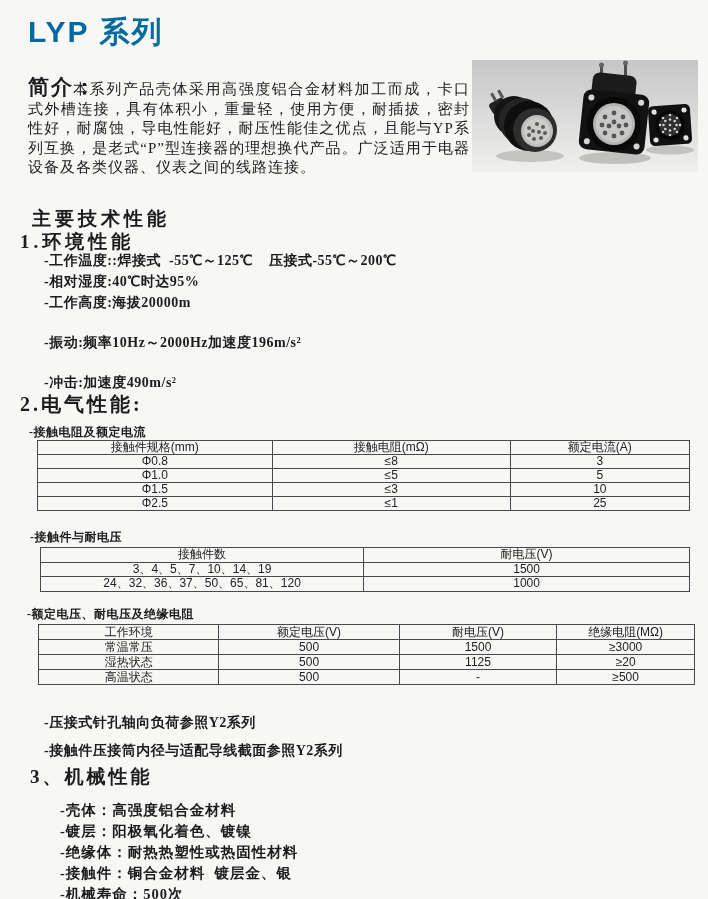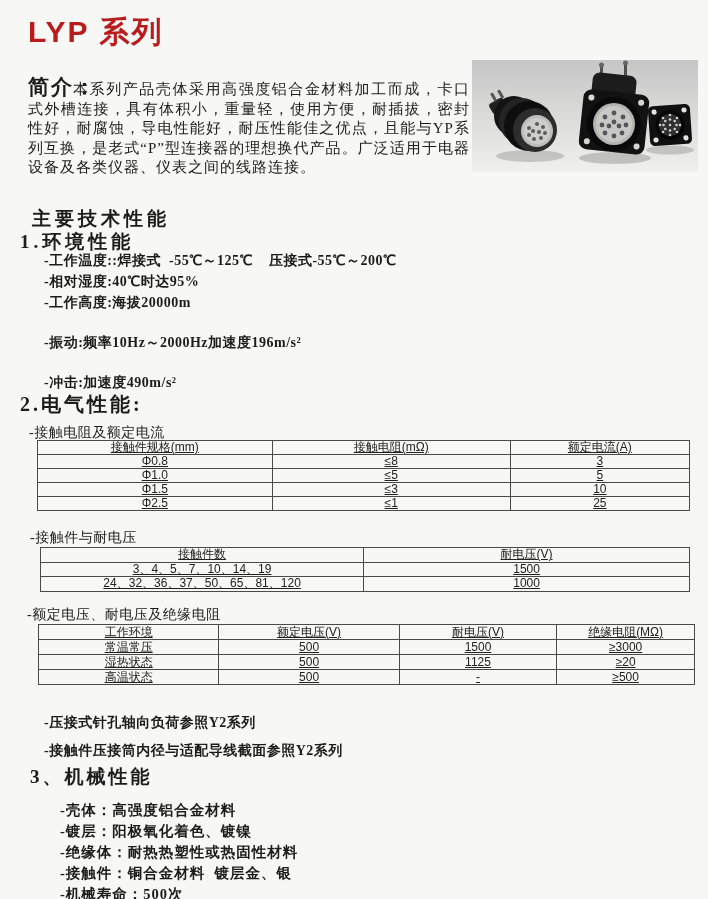--- a/index.html
+++ b/index.html
@@ -5,48 +5,48 @@
   html,body { margin:0; padding:0; background:#e8e8e6; }
   .page {
     position:relative; width:708px; height:899px; margin:0 auto;
     background:#f7f7f5; color:#1c1c1c; overflow:hidden;
     font-family:"Liberation Serif", serif;
   }
   .abs { position:absolute; }
 
   .title {
     left:28px; top:12px; font-size:30px; font-weight:900; letter-spacing:2px;
-    font-family:"Liberation Sans", sans-serif; color:#b91c1c;
+    font-family:"Liberation Sans", sans-serif; color:#0369a1;
   }
   .intro-head { left:28px; top:57px; font-size:21px; font-weight:600; letter-spacing:2px;margin-top:16px; }
   .intro-body {
     left:28px; top:80px; width:442px; font-size:15px; line-height:19.5px;
     letter-spacing:1px; text-align:justify; text-indent:3em; font-weight:500;
   }
   .photo { left:472px; top:60px; width:226px; height:112px; }
 
   .h-main { left:32px; top:206px; font-size:19px; font-weight:600; letter-spacing:4px; }
   .h-env  { left:20px; top:229px; font-size:19px; font-weight:600; letter-spacing:4px; }
   .env-list { left:44px; top:251px; list-style:none; margin:0; padding:0;
     font-size:14px; font-weight:600; letter-spacing:0.5px; }
   .env-list li { white-space:pre-wrap; line-height:20px; margin-bottom:1px; }
   .env-list li.gap { margin-top:20px; }
 
   .h-elec { left:20px; top:391px; font-size:20px; font-weight:600; letter-spacing:3px; }
-  .tbl-label { font-size:14px; font-weight:400; letter-spacing:0.5px; }
+  .tbl-label { font-size:12px; font-weight:700; letter-spacing:0.5px; }
   .lbl-1 { left:29px; top:424px; }
   .lbl-2 { left:30px; top:529px; }
   .lbl-3 { left:27px; top:606px; }
 
   table { position:absolute; border-collapse:collapse; table-layout:fixed;
     font-family:"Liberation Sans", sans-serif; }
   th, td {
     border:1px solid #4a4a4a; text-align:center; vertical-align:middle;
     font-size:12px; font-weight:400; padding:0 2px; line-height:13px;
-    overflow:hidden; white-space:nowrap; color:#222;text-decoration:underline;
+    overflow:hidden; white-space:nowrap; color:#222;
   }
   .t1 { left:37px; top:440px; width:653px; }
   .t1 tr { height:14px; }
   .t2 { left:40px; top:547px; width:650px; }
   .t2 tr { height:14.5px; }
   .t3 { left:38px; top:624px; width:657px; }
   .t3 tr { height:15px; }
 
   .note { font-size:14px; font-weight:600; letter-spacing:0.5px; }
   .note-1 { left:44px; top:714px; }

